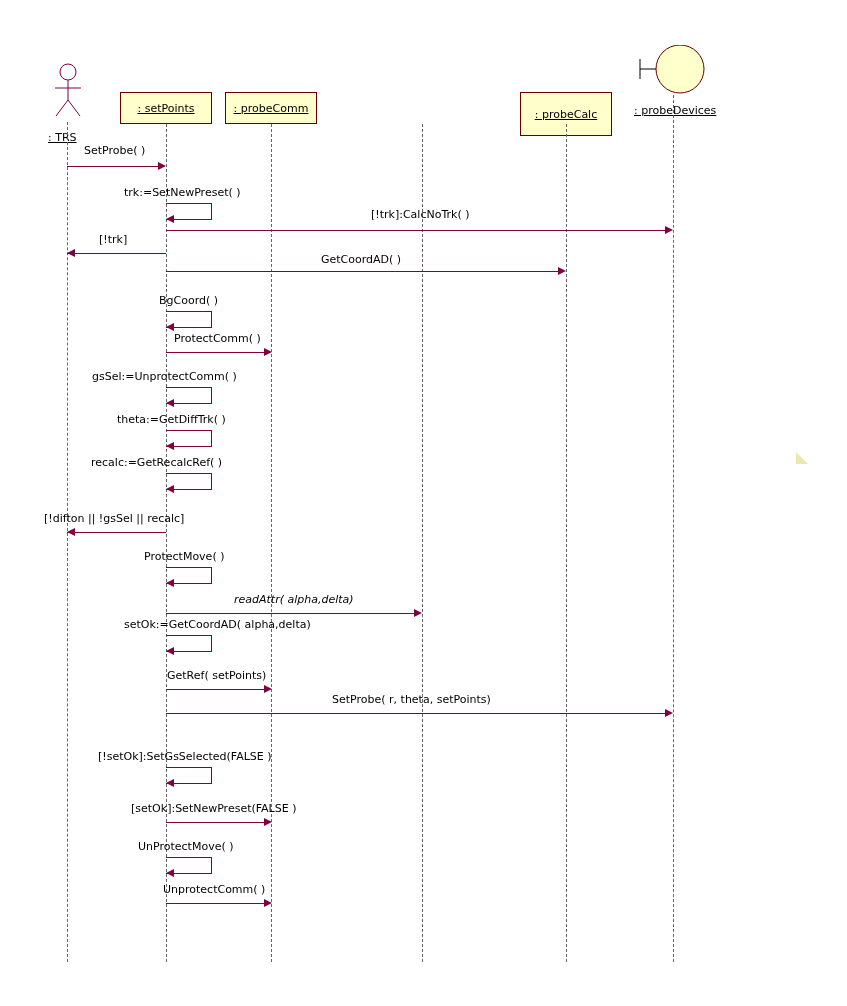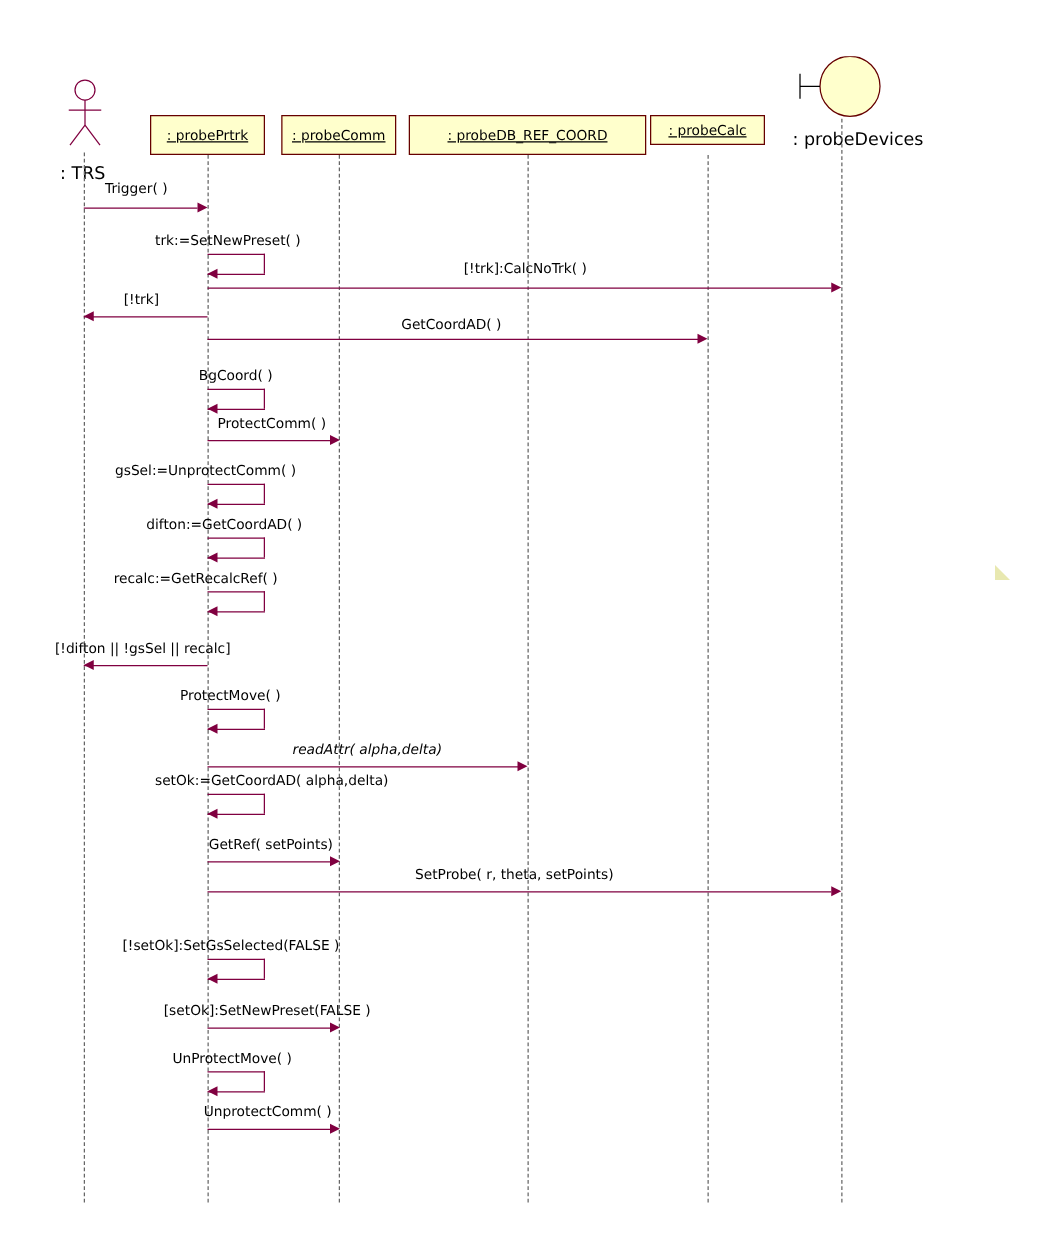--- a/index.html
+++ b/index.html
@@ -32,23 +32,24 @@
   .lifeline-box span {
     text-decoration: underline;
   }
   .lifeline-line {
     position: absolute;
     width: 0;
     border-left: 1px dashed #666666;
   }
   .actor-label {
     position: absolute;
-    font-size: 14px;
+    font-size: 11px;
     color: #000000;
     white-space: nowrap;
+    text-decoration: underline;
   }
   .msg-line {
     position: absolute;
     height: 0;
     border-top: 1px solid #800040;
   }
   .msg-arrow {
     position: absolute;
     width: 0;
     height: 0;
@@ -118,40 +119,37 @@
   <div class="actor-label" style="left:48px; top:131px;">: TRS</div>
 
   <svg class="actor-figure" style="left:634px; top:45px;" width="80" height="55" viewBox="0 0 80 55">
     <circle cx="46" cy="24" r="24" fill="#ffffcc" stroke="#660000" stroke-width="1"></circle>
     <line x1="6" y1="24" x2="22" y2="24" stroke="#000000" stroke-width="1"></line>
     <line x1="6" y1="14" x2="6" y2="34" stroke="#000000" stroke-width="1"></line>
   </svg>
   <div class="actor-label" style="left:634px; top:104px;">: probeDevices</div>
 
   <div class="lifeline-box" style="left:120px; top:92px; width:92px; height:32px;">
-    <span>: probePrtrk</span>
+    <span>: setPoints</span>
   </div>
   <div class="lifeline-box" style="left:225px; top:92px; width:92px; height:32px;">
     <span>: probeComm</span>
   </div>
-  <div class="lifeline-box" style="left:327px; top:92px; width:190px; height:32px;">
-    <span>: probeDB_REF_COORD</span>
-  </div>
-  <div class="lifeline-box" style="left:520px; top:92px; width:92px; height:24px;">
+  <div class="lifeline-box" style="left:520px; top:92px; width:92px; height:44px;">
     <span>: probeCalc</span>
   </div>
 
   <div class="lifeline-line" style="left:67px; top:122px; height:840px;"></div>
   <div class="lifeline-line" style="left:166px; top:124px; height:838px;"></div>
   <div class="lifeline-line" style="left:271px; top:124px; height:838px;"></div>
   <div class="lifeline-line" style="left:422px; top:124px; height:838px;"></div>
   <div class="lifeline-line" style="left:566px; top:124px; height:838px;"></div>
   <div class="lifeline-line" style="left:673px; top:95px; height:867px;"></div>
 
-  <div class="msg-label" style="left:84px; top:144px;">Trigger( )</div>
+  <div class="msg-label" style="left:84px; top:144px;">SetProbe( )</div>
   <div class="msg-line" style="left:67px; top:166px; width:91px;"></div>
   <div class="msg-arrow right" style="left:158px; top:162px;"></div>
 
   <div class="msg-label" style="left:124px; top:186px;">trk:=SetNewPreset( )</div>
   <div class="self-msg" style="left:166px; top:203px; width:46px; height:16px;">
     <div class="top" style="top:0; width:46px;"></div>
     <div class="side" style="left:45px; top:0; height:16px;"></div>
     <div class="bottom" style="top:16px; width:46px;"></div>
   </div>
   <div class="msg-arrow left" style="left:166px; top:215px;"></div>
@@ -181,21 +179,21 @@
   <div class="msg-arrow right" style="left:264px; top:348px;"></div>
 
   <div class="msg-label" style="left:92px; top:370px;">gsSel:=UnprotectComm( )</div>
   <div class="self-msg" style="left:166px; top:387px; width:46px; height:16px;">
     <div class="top" style="top:0; width:46px;"></div>
     <div class="side" style="left:45px; top:0; height:16px;"></div>
     <div class="bottom" style="top:16px; width:46px;"></div>
   </div>
   <div class="msg-arrow left" style="left:166px; top:399px;"></div>
 
-  <div class="msg-label" style="left:117px; top:413px;">difton:=GetCoordAD( )</div>
+  <div class="msg-label" style="left:117px; top:413px;">theta:=GetDiffTrk( )</div>
   <div class="self-msg" style="left:166px; top:430px; width:46px; height:16px;">
     <div class="top" style="top:0; width:46px;"></div>
     <div class="side" style="left:45px; top:0; height:16px;"></div>
     <div class="bottom" style="top:16px; width:46px;"></div>
   </div>
   <div class="msg-arrow left" style="left:166px; top:442px;"></div>
 
   <div class="msg-label" style="left:91px; top:456px;">recalc:=GetRecalcRef( )</div>
   <div class="self-msg" style="left:166px; top:473px; width:46px; height:16px;">
     <div class="top" style="top:0; width:46px;"></div>

